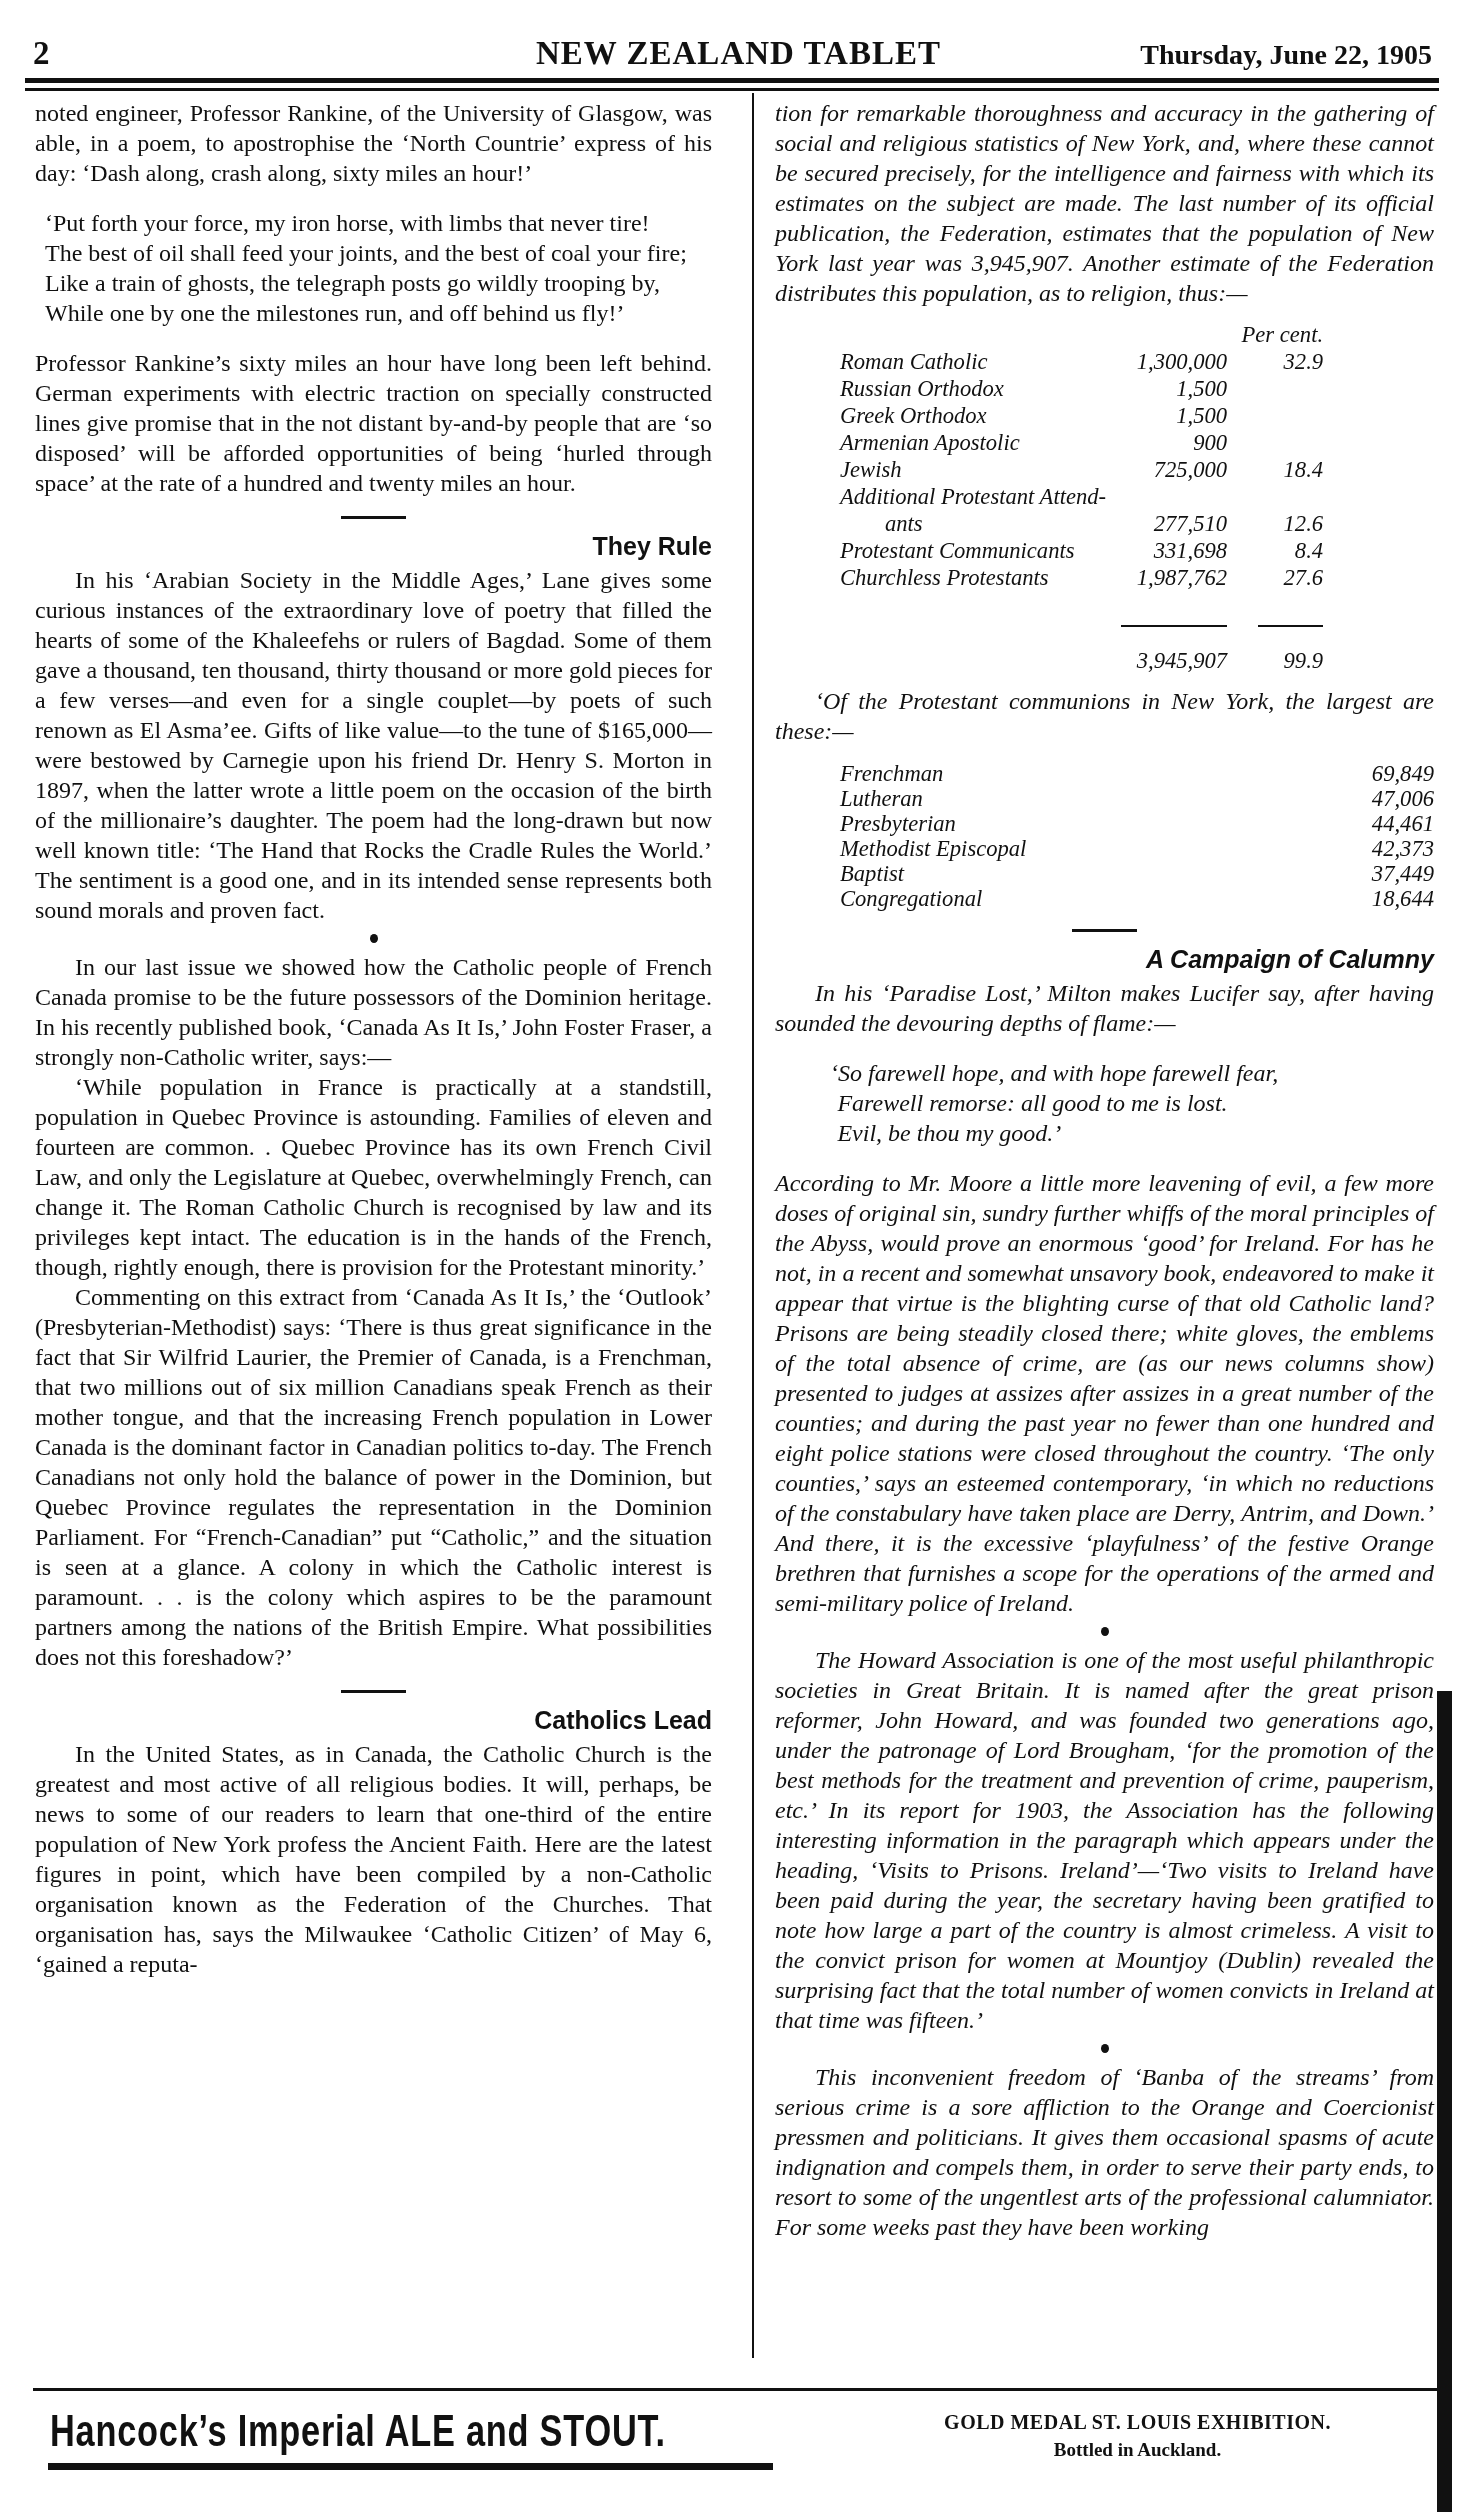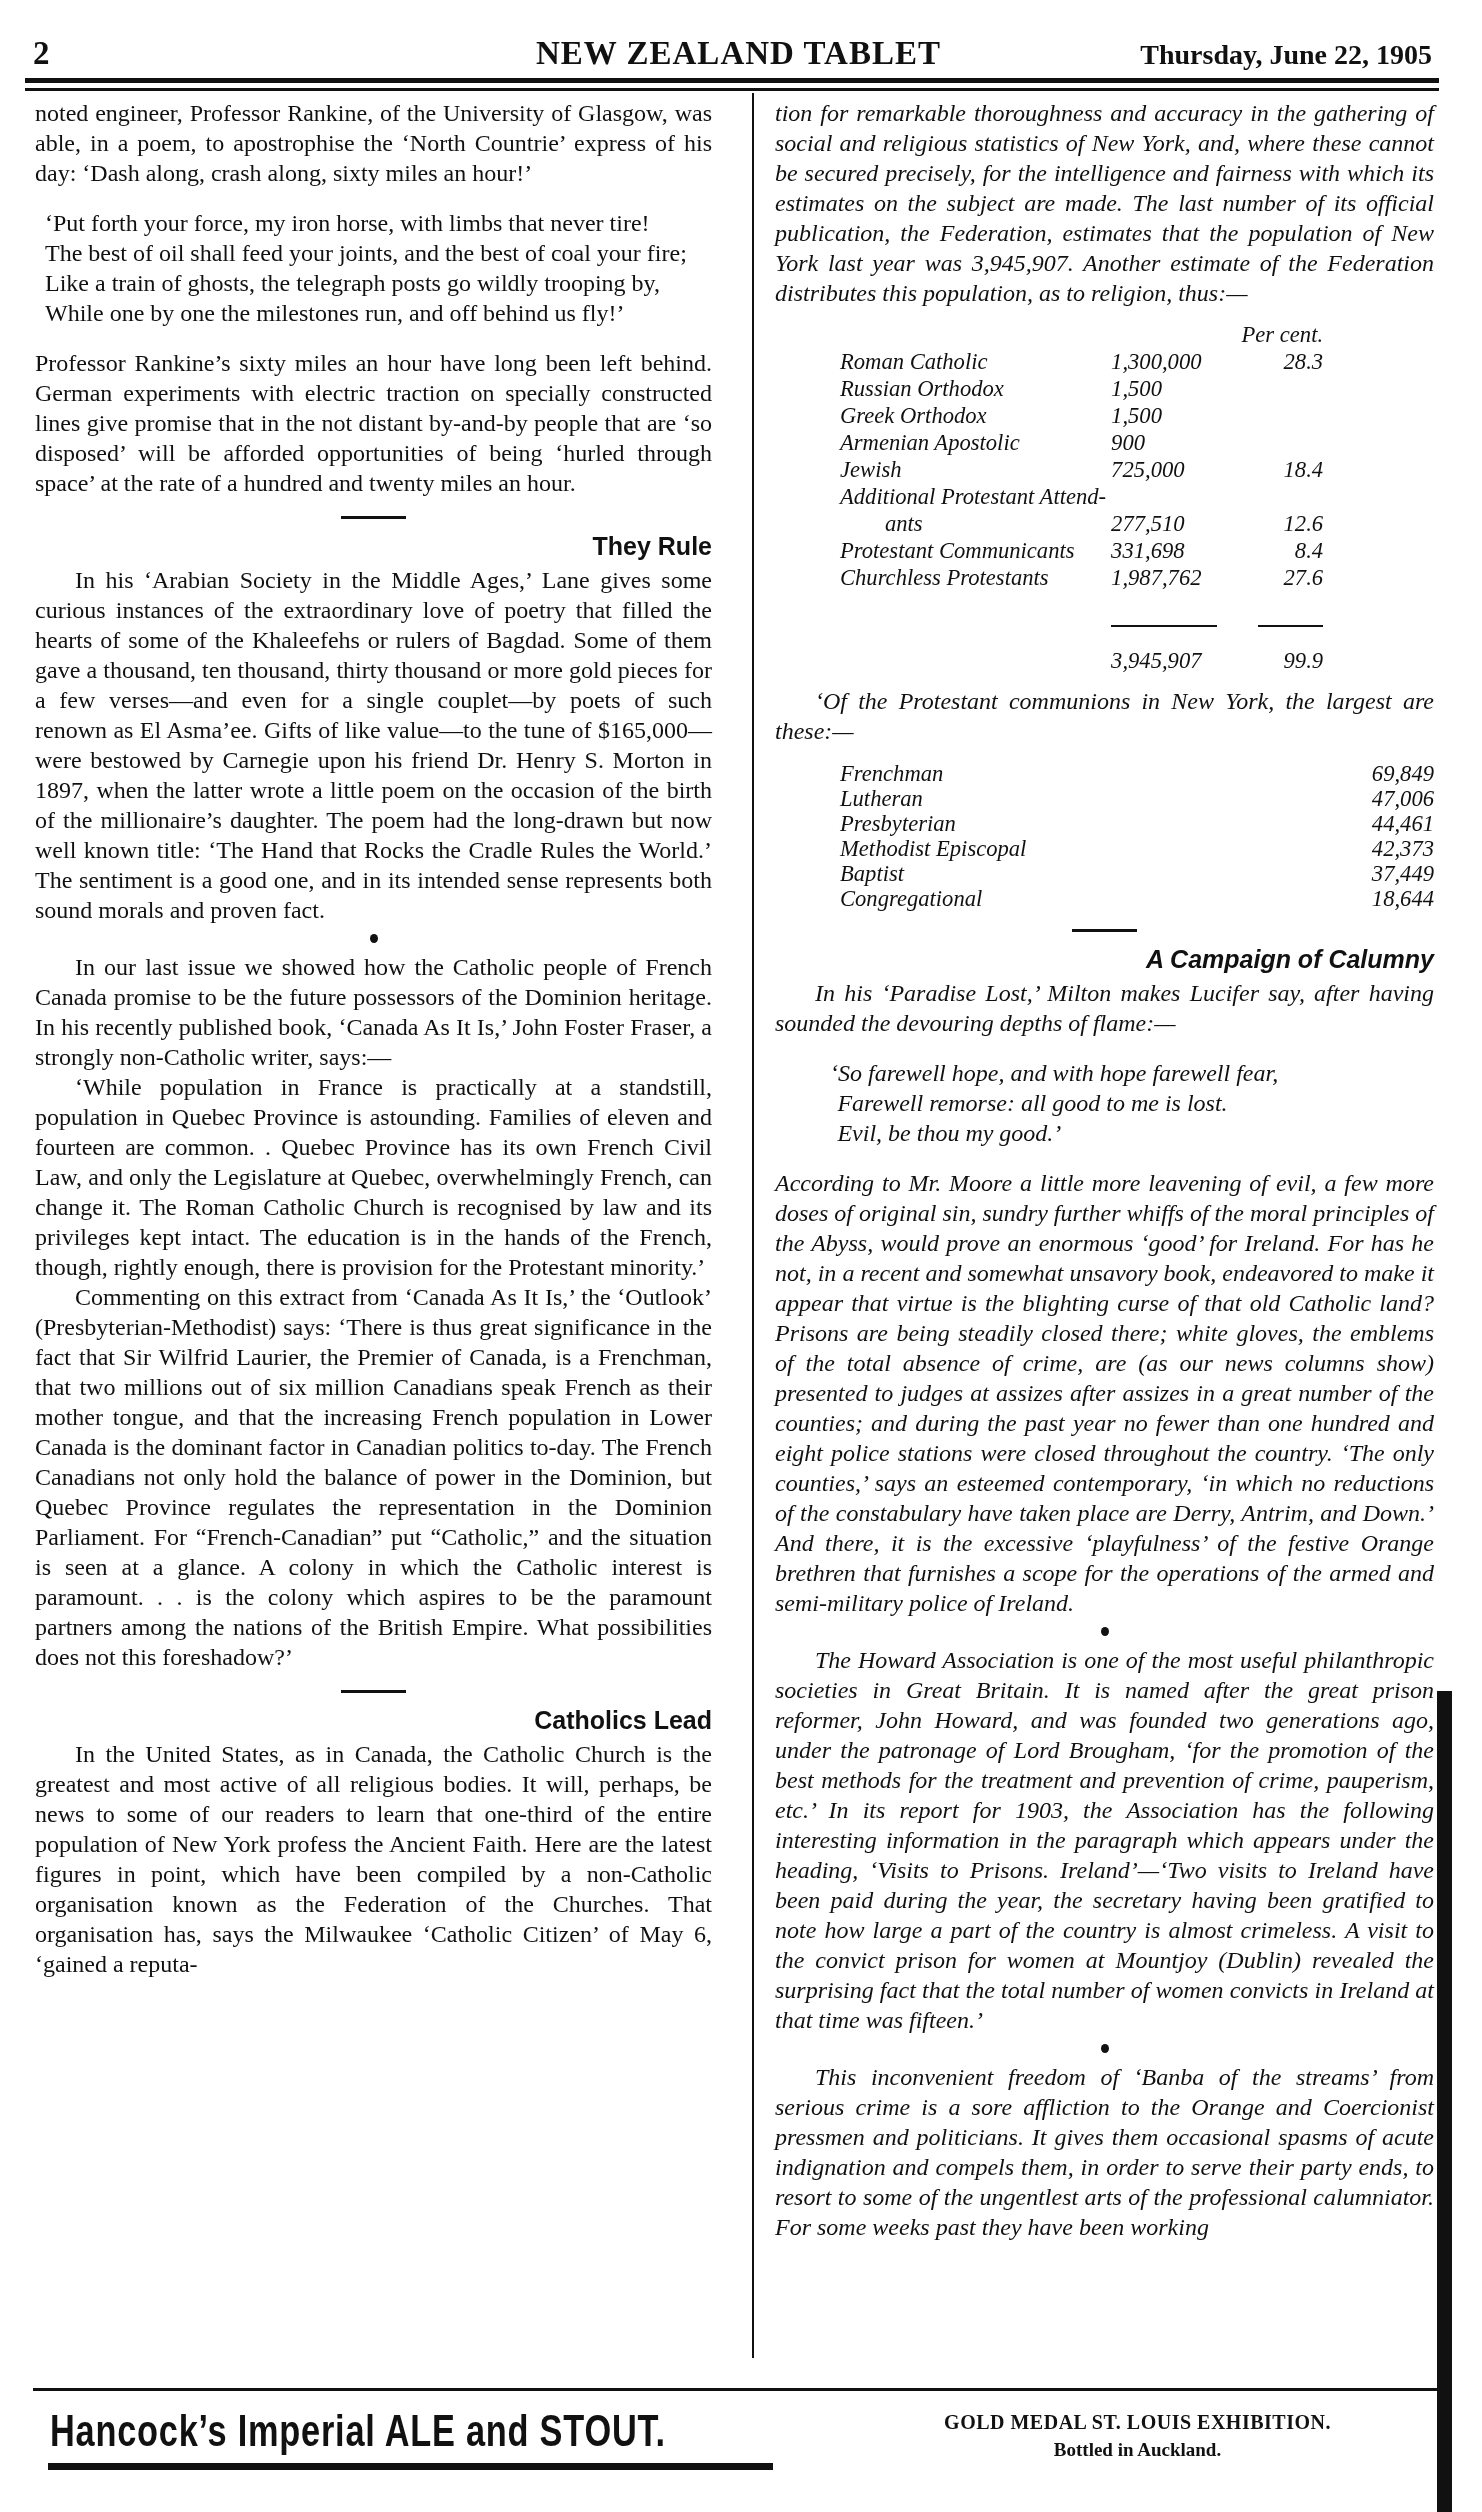--- a/index.html
+++ b/index.html
@@ -22,21 +22,21 @@
   .col p.noindent { text-indent: 0; }
   .poem { margin: 20px 0 20px 10px; text-align: left; }
   .poem .line { padding-left: 22.6px; text-indent: -22.6px; }
   .sep { width: 65px; height: 3px; background: #111; margin: 17.6px auto 12.6px auto; }
   .dot { width: 8px; height: 9px; border-radius: 50%; background: #111; margin: 9px auto; }
   .heading { font-family: "Liberation Sans", "DejaVu Sans", sans-serif; font-weight: bold;
              font-size: 25px; margin: 11px 0 4px 0; text-indent: 0; text-align: right; }
 
   table.stats { margin: 12.6px 0 12.6px 65px; border-collapse: collapse; font-size: 22.6px; line-height: 27px; }
   table.stats td { padding: 0; vertical-align: bottom; }
-  table.stats td.num { padding-left: 5px; width: 116px; }
+  table.stats td.num { text-align: right; padding-left: 5px; width: 116px; }
   table.stats td.pct { text-align: right; width: 96px; }
   table.stats .lbl { white-space: nowrap; }
   table.stats tr.total td { padding-top: 14px; }
   table.stats tr.rule td.num span, table.stats tr.rule td.pct span { display: inline-block; height: 2px; background: #111; }
   table.comm { margin: 15px 0 10px 65px; border-collapse: collapse; font-size: 22.6px; line-height: 25px; }
   table.comm td { padding: 0; }
   table.comm td.num { text-align: right; width: 101px; }
 
   .ad-rule { position: absolute; left: 33px; width: 1404px; top: 2388px; height: 3px; background: #111; }
   .ad-left { position: absolute; left: 50px; top: 2406px; font-family: "Liberation Sans", "DejaVu Sans", sans-serif;
@@ -87,21 +87,21 @@
   <table class="stats">
     <tbody>
         <tr>
       <td></td>
           <td class="num"></td>
       <td class="pct">Per cent.</td>
     </tr>
     <tr>
       <td class="lbl">Roman Catholic</td>
       <td class="num">1,300,000</td>
-      <td class="pct">28.3</td>
+      <td class="pct">32.9</td>
     </tr>
     <tr>
       <td class="lbl">Russian Orthodox</td>
       <td class="num">1,500</td>
       <td class="pct"></td>
     </tr>
     <tr>
       <td class="lbl">Greek Orthodox</td>
       <td class="num">1,500</td>
       <td class="pct"></td>

